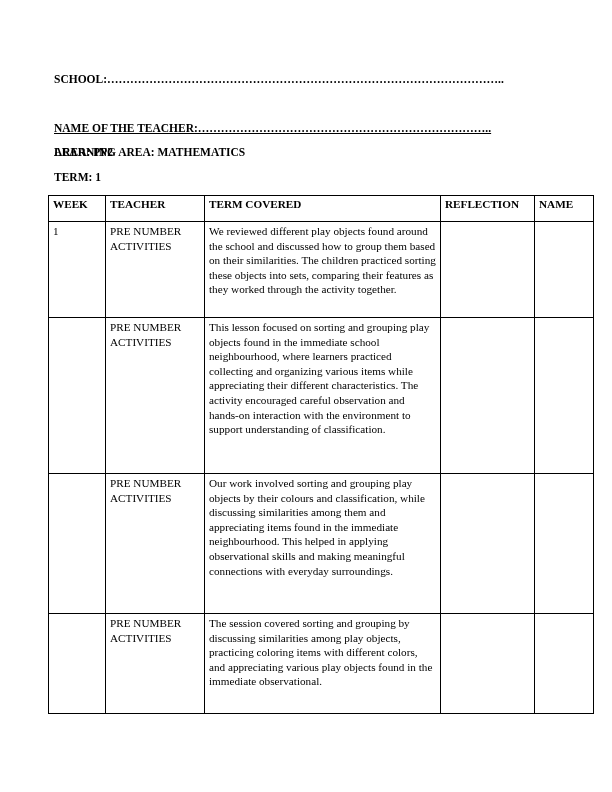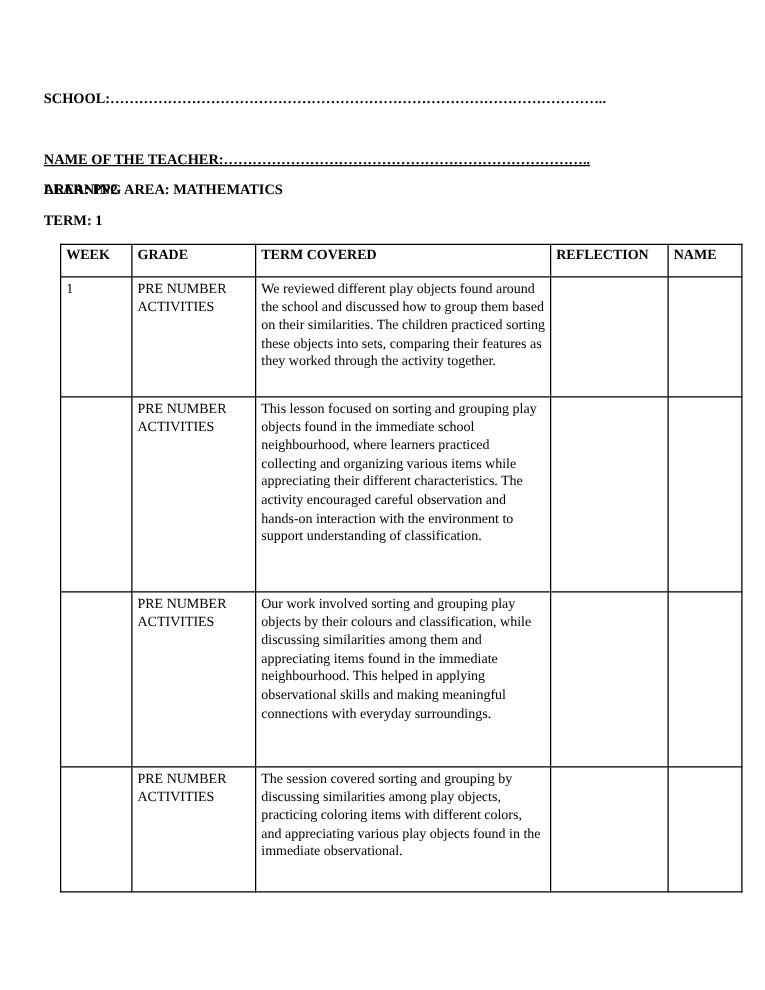--- a/index.html
+++ b/index.html
@@ -10,21 +10,21 @@
     body {
       width: 612px;
       height: 792px;
       position: relative;
       font-family: "Liberation Serif", "DejaVu Serif", serif;
       color: #000;
       overflow: hidden;
     }
     .hdr {
       position: absolute;
-      left: 35px;
+      left: 54px;
       font-weight: bold;
       font-size: 11.5px;
       white-space: nowrap;
       letter-spacing: 0px;
     }
     table.log {
       position: absolute;
       left: 48px;
       top: 195px;
       border-collapse: collapse;
@@ -65,21 +65,21 @@
   <colgroup>
     <col style="width:57px">
     <col style="width:99px">
     <col style="width:236px">
     <col style="width:94px">
     <col style="width:59px">
   </colgroup>
   <thead>
     <tr>
       <th>WEEK</th>
-      <th>GRADE</th>
+      <th>TEACHER</th>
       <th>TERM COVERED</th>
       <th>REFLECTION</th>
       <th>NAME</th>
     </tr>
   </thead>
   <tbody>
     <tr style="height:96px;">
       <td class="week">1</td>
       <td>PRE NUMBER ACTIVITIES</td>
       <td class="work">We reviewed different play objects found around the school and discussed how to group them based on their similarities. The children practiced sorting these objects into sets, comparing their features as they worked through the activity together.</td>

